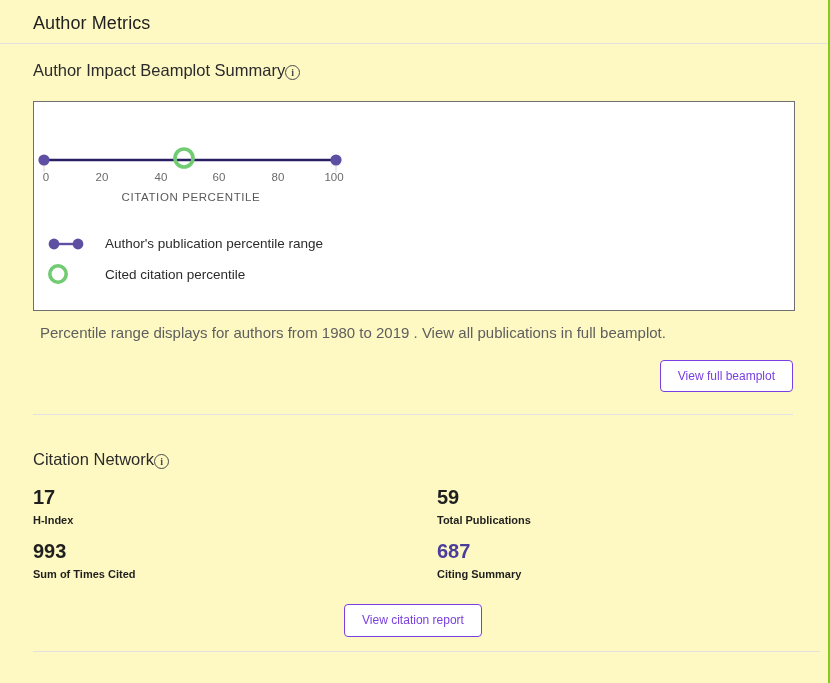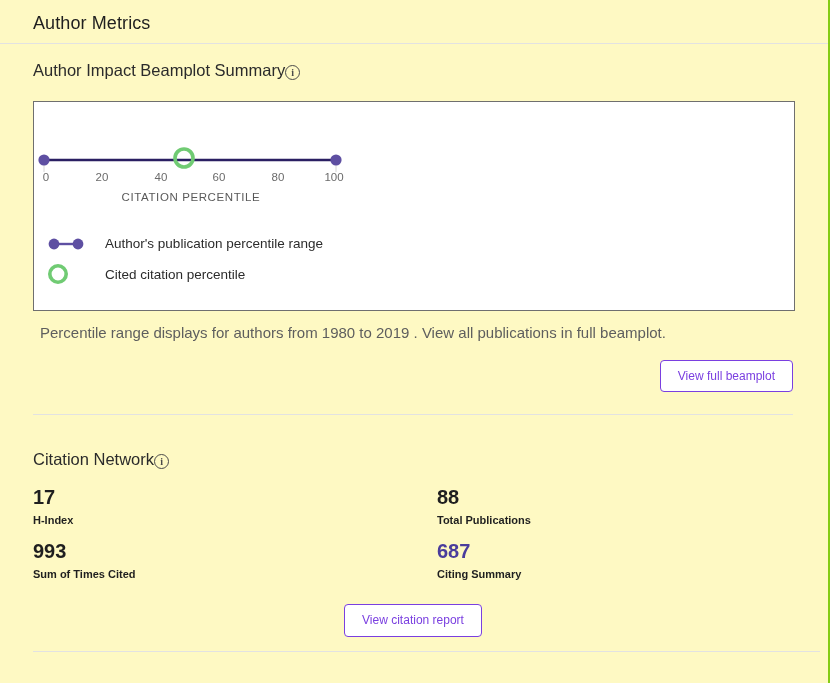--- a/index.html
+++ b/index.html
@@ -141,21 +141,21 @@
       <span class="section-heading">Citation Network</span>
       <span class="info-icon">i</span>
     </div>
 
     <div class="metrics-grid">
       <div class="metric">
         <div class="metric-value">17</div>
         <div class="metric-label">H-Index</div>
       </div>
       <div class="metric">
-        <div class="metric-value">88</div>
+        <div class="metric-value">59</div>
         <div class="metric-label">Total Publications</div>
       </div>
       <div class="metric">
         <div class="metric-value">993</div>
         <div class="metric-label">Sum of Times Cited</div>
       </div>
       <div class="metric">
         <div class="metric-value value-link">687</div>
         <div class="metric-label">Citing Summary</div>
       </div>

